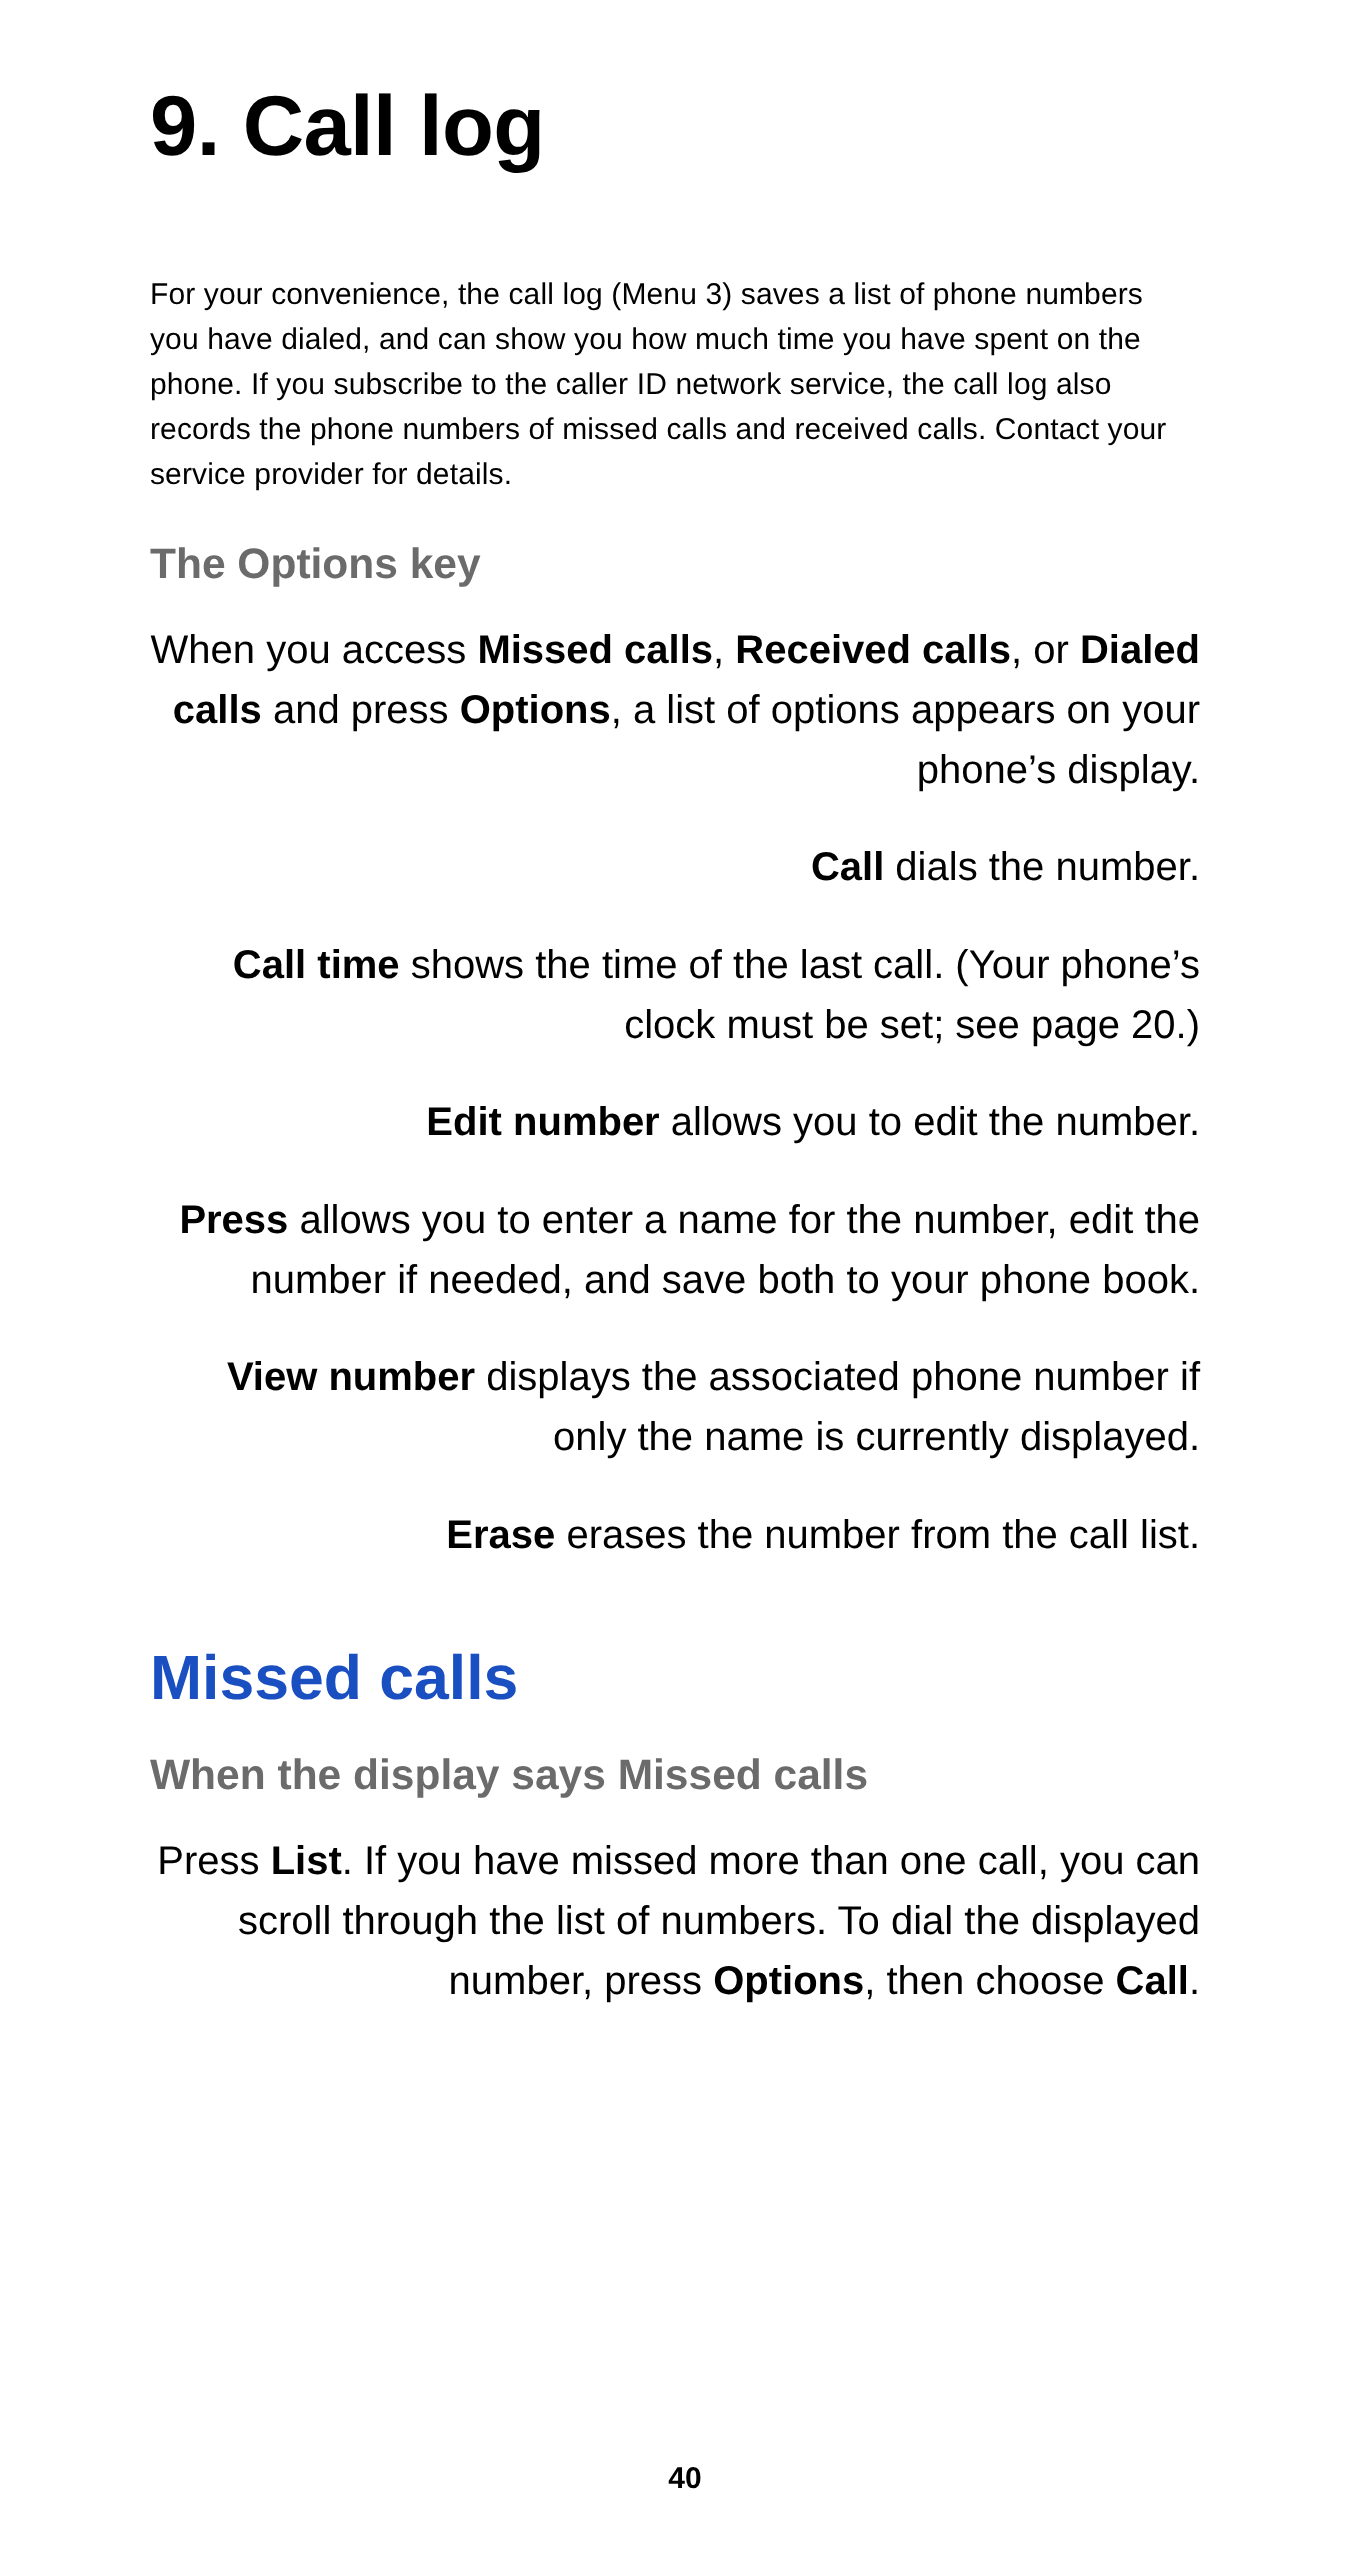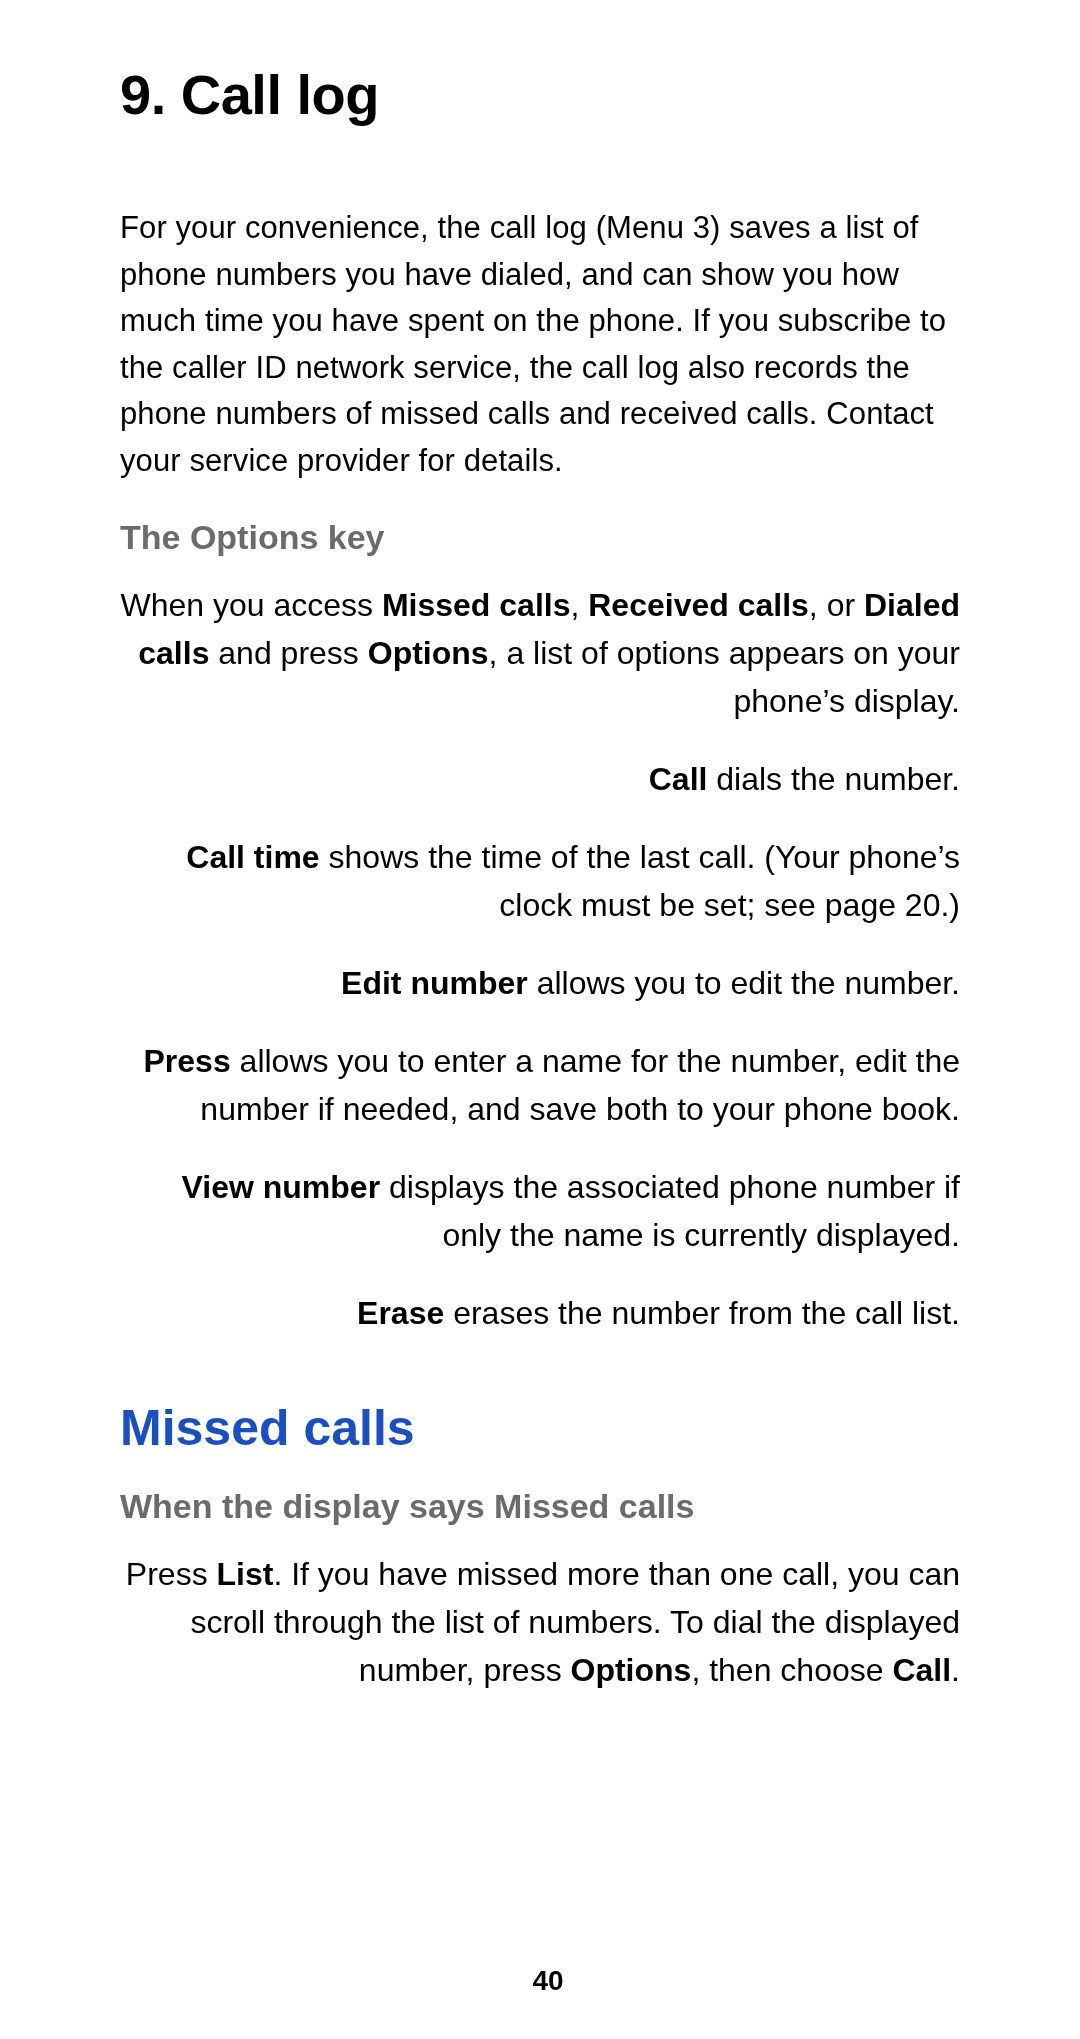--- a/index.html
+++ b/index.html
@@ -12,27 +12,27 @@
     color: #000;
   }
   .page {
     box-sizing: border-box;
     width: 1080px;
     height: 2039px;
     padding: 62px 120px 40px 120px;
     position: relative;
   }
   h1.chapter-title {
-    font-size: 56px;
+    font-size: 68px;
     font-weight: 700;
     margin: 0 0 78px 0;
     letter-spacing: -0.5px;
   }
   p.body {
-    font-size: 31px;
+    font-size: 24px;
     line-height: 1.50;
     margin: 0 0 34px 0;
     font-weight: 400;
     letter-spacing: 0.1px;
   }
   h2.subhead-gray {
     font-size: 34px;
     font-weight: 700;
     color: #6b6b6b;
     margin: 30px 0 24px 0;
@@ -51,21 +51,21 @@
     font-weight: 700;
     color: #1a4fc2;
     margin: 62px 0 16px 0;
   }
   .page-number {
     position: absolute;
     bottom: 42px;
     left: 16px;
     right: 0;
     text-align: center;
-    font-size: 28px;
+    font-size: 24px;
     font-weight: 700;
   }
 </style>
 </head>
 <body>
 
 <div class="page">
 
   <h1 class="chapter-title">9. Call log</h1>
 

